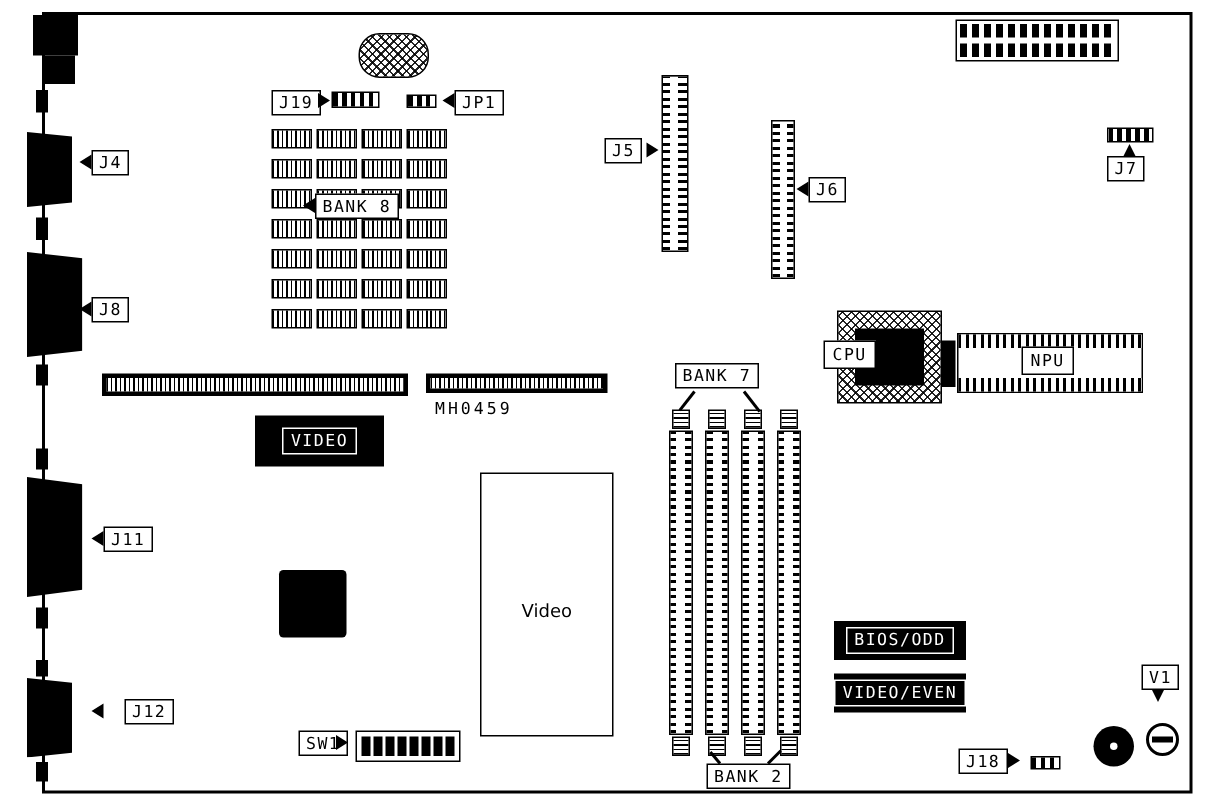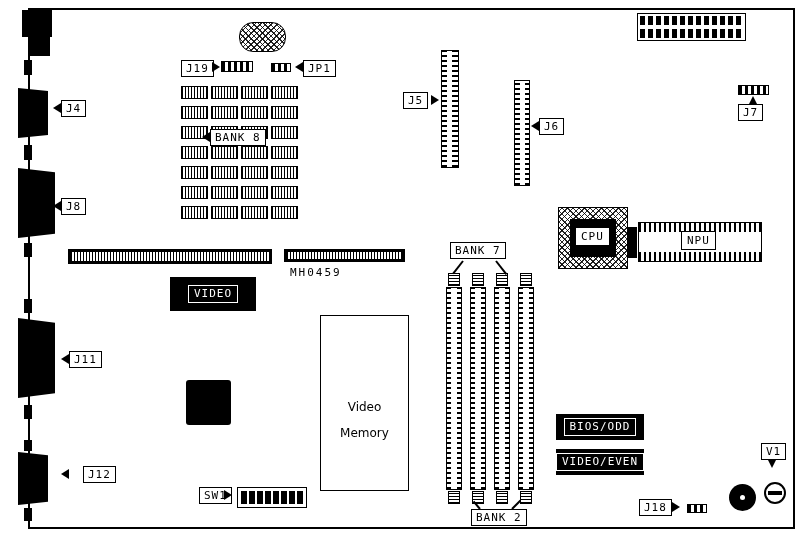--- a/index.html
+++ b/index.html
@@ -143,21 +143,20 @@
 <div class="abs edge-slot" style="left:284px;top:249px;width:121px;height:13px"></div>
 <div class="abs board-id">MH0459</div>
 
 <div class="abs video-chip">
   <span class="light-inner">VIDEO</span>
 </div>
 
 <div class="abs vmem">
   <div class="vmem-text">
     <div>Video</div>
-    <div>Memory</div>
   </div>
 </div>
 
 <div class="abs blk" style="left:186px;top:380px;width:45px;height:45px;border-radius:3px"></div>
 
 <div class="abs simm" style="left:446px;top:273px">
   <div class="scap"></div>
   <div class="sbody"></div>
   <div class="scap"></div>
 </div>
@@ -178,21 +177,21 @@
 </div>
 <div class="abs callout" style="left:450px;top:242px">BANK 7</div>
 <div class="abs lineseg" style="left:463px;top:260px;width:16px;transform:rotate(128deg)"></div>
 <div class="abs lineseg" style="left:496px;top:260px;width:17px;transform:rotate(52deg)"></div>
 <div class="abs callout" style="left:471px;top:509px">BANK 2</div>
 <div class="abs lineseg" style="left:480px;top:508px;width:10px;transform:rotate(-130deg)"></div>
 <div class="abs lineseg" style="left:512px;top:508px;width:12px;transform:rotate(-45deg)"></div>
 
 <div class="abs cpu-outer crosshatch"></div>
 <div class="abs cpu-core"></div>
-<div class="chip-label" style="left:575px;top:227px">CPU</div>
+<div class="chip-label" style="left:549px;top:227px">CPU</div>
 
 <div class="abs blk" style="left:628px;top:227px;width:9px;height:31px"></div>
 <div class="abs npu-body">
   <div class="npu-pins" style="top:0"></div>
   <div class="npu-pins" style="bottom:0"></div>
 </div>
 <div class="chip-label" style="left:681px;top:231px">NPU</div>
 
 <div class="abs bios" style="left:556px;top:414px;width:88px;height:26px">
   <span class="light-inner">BIOS/ODD</span>

